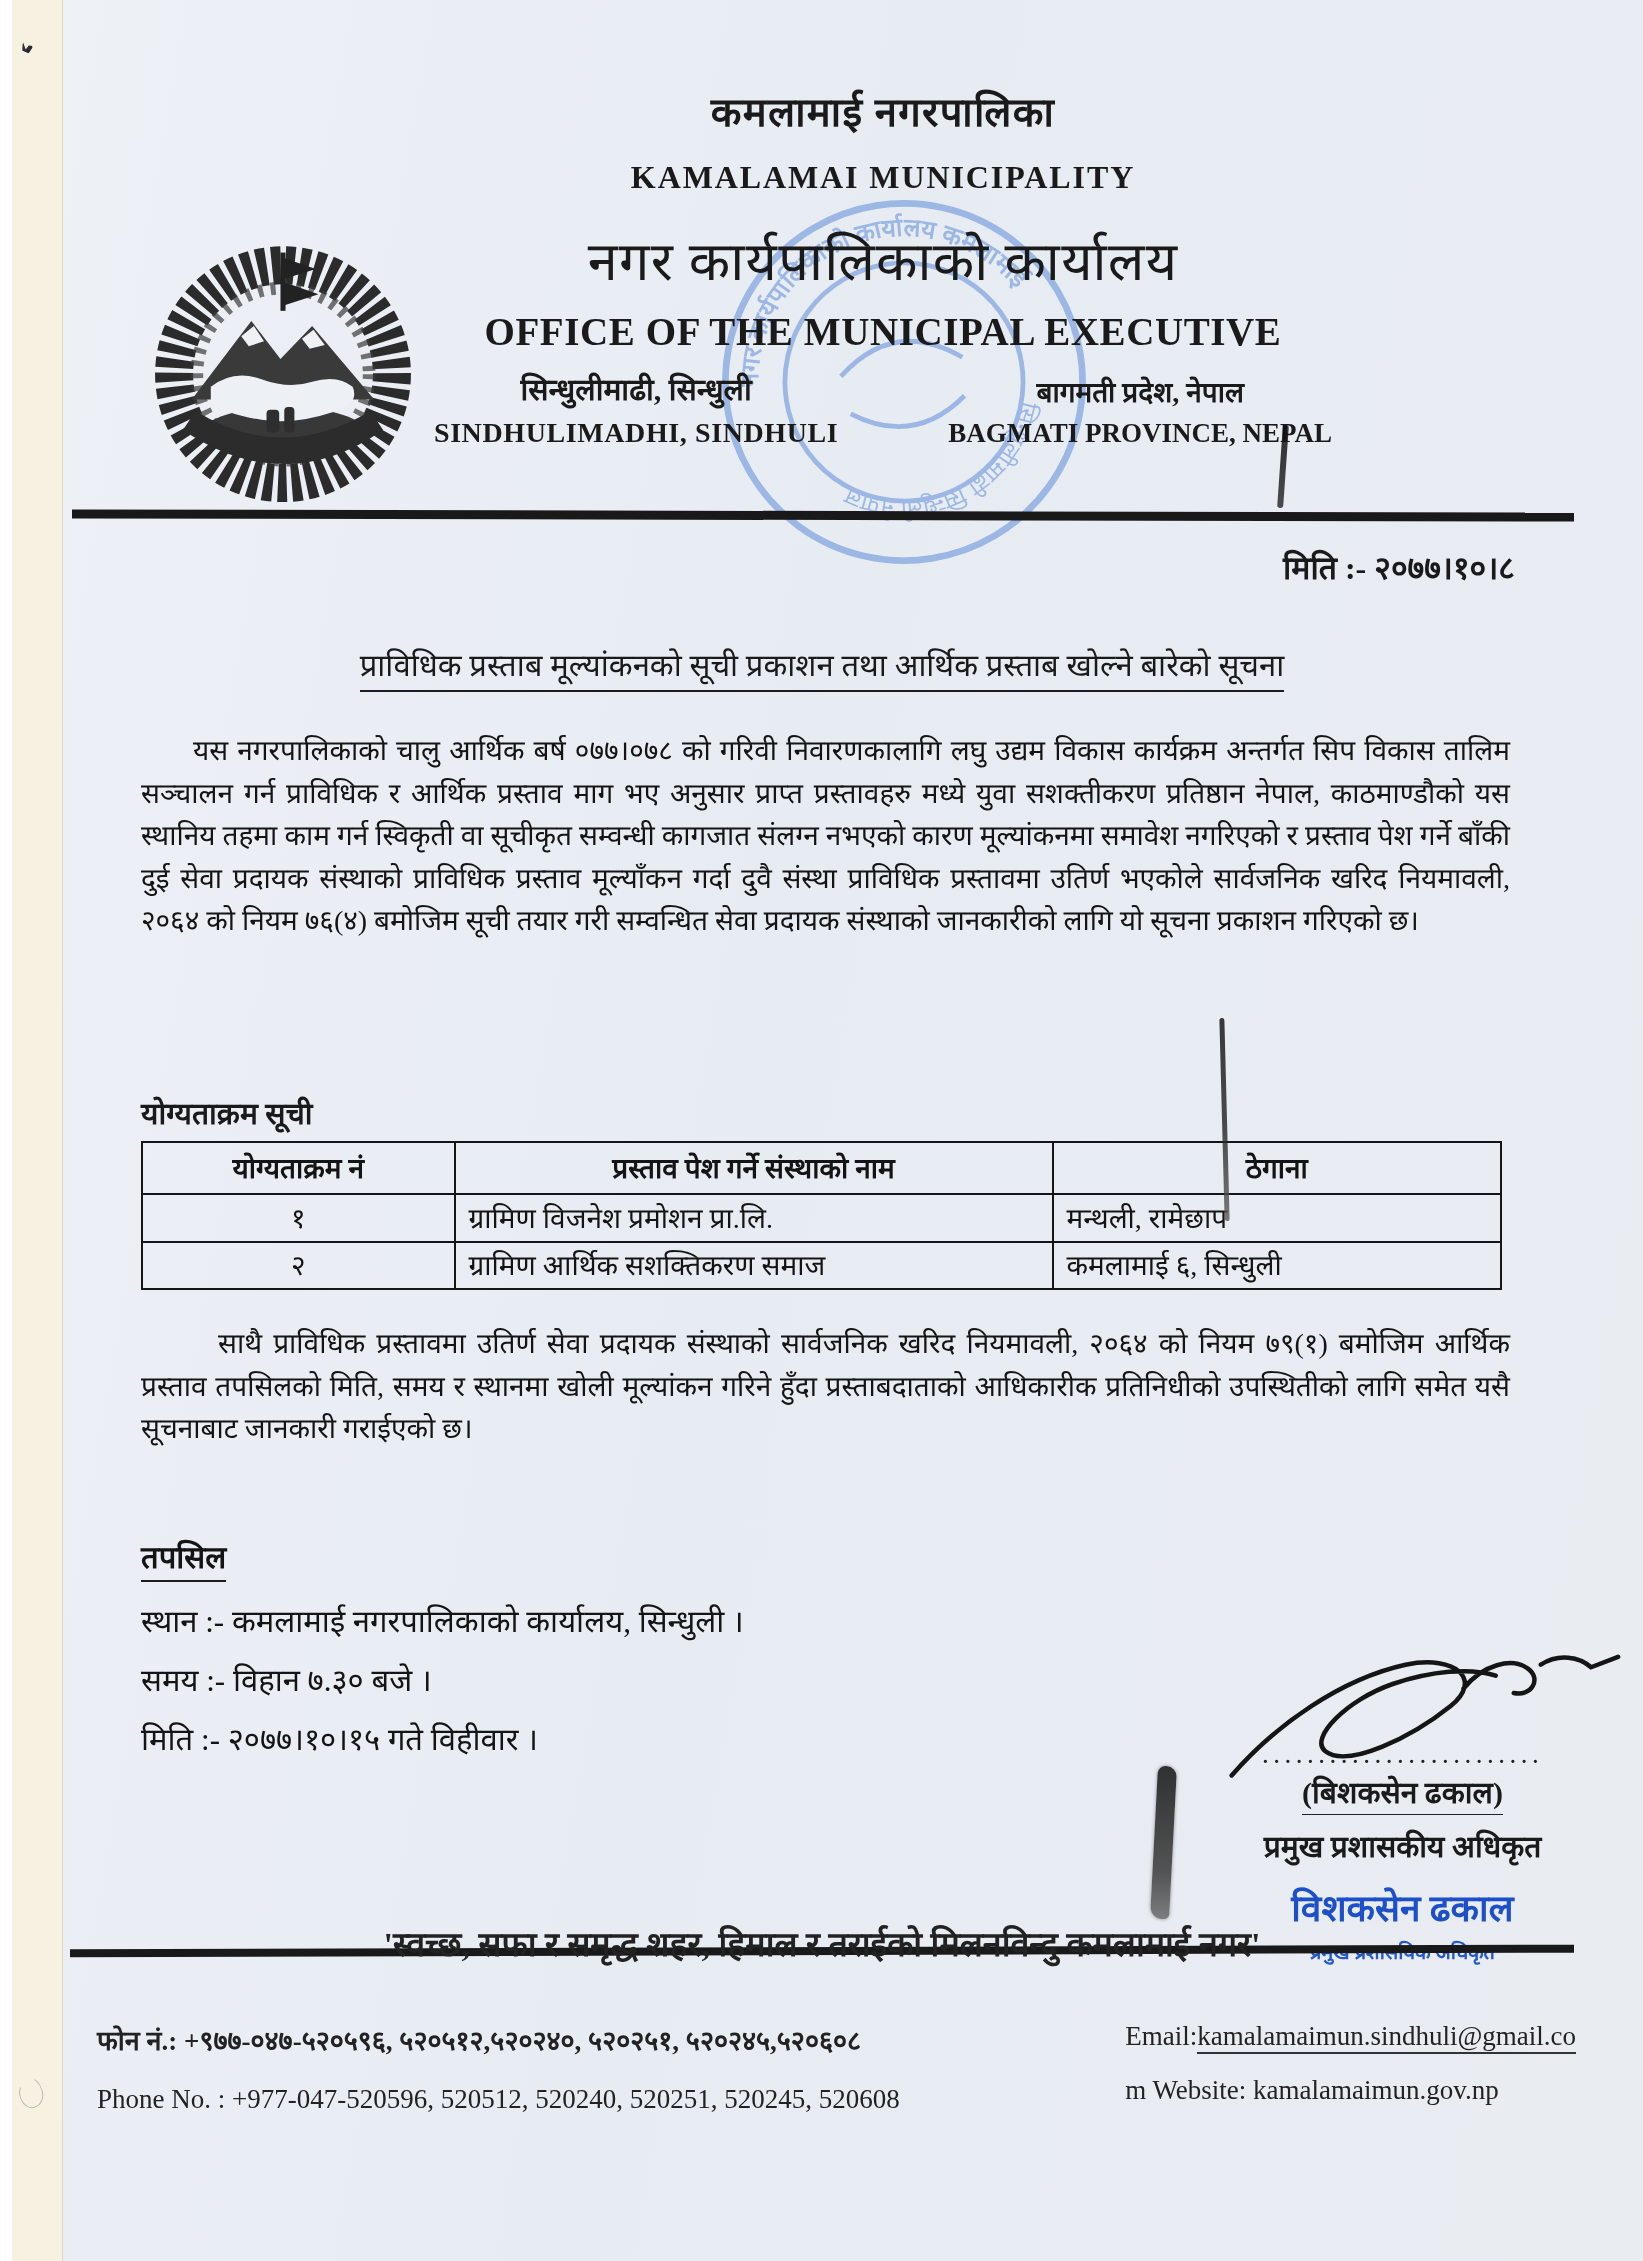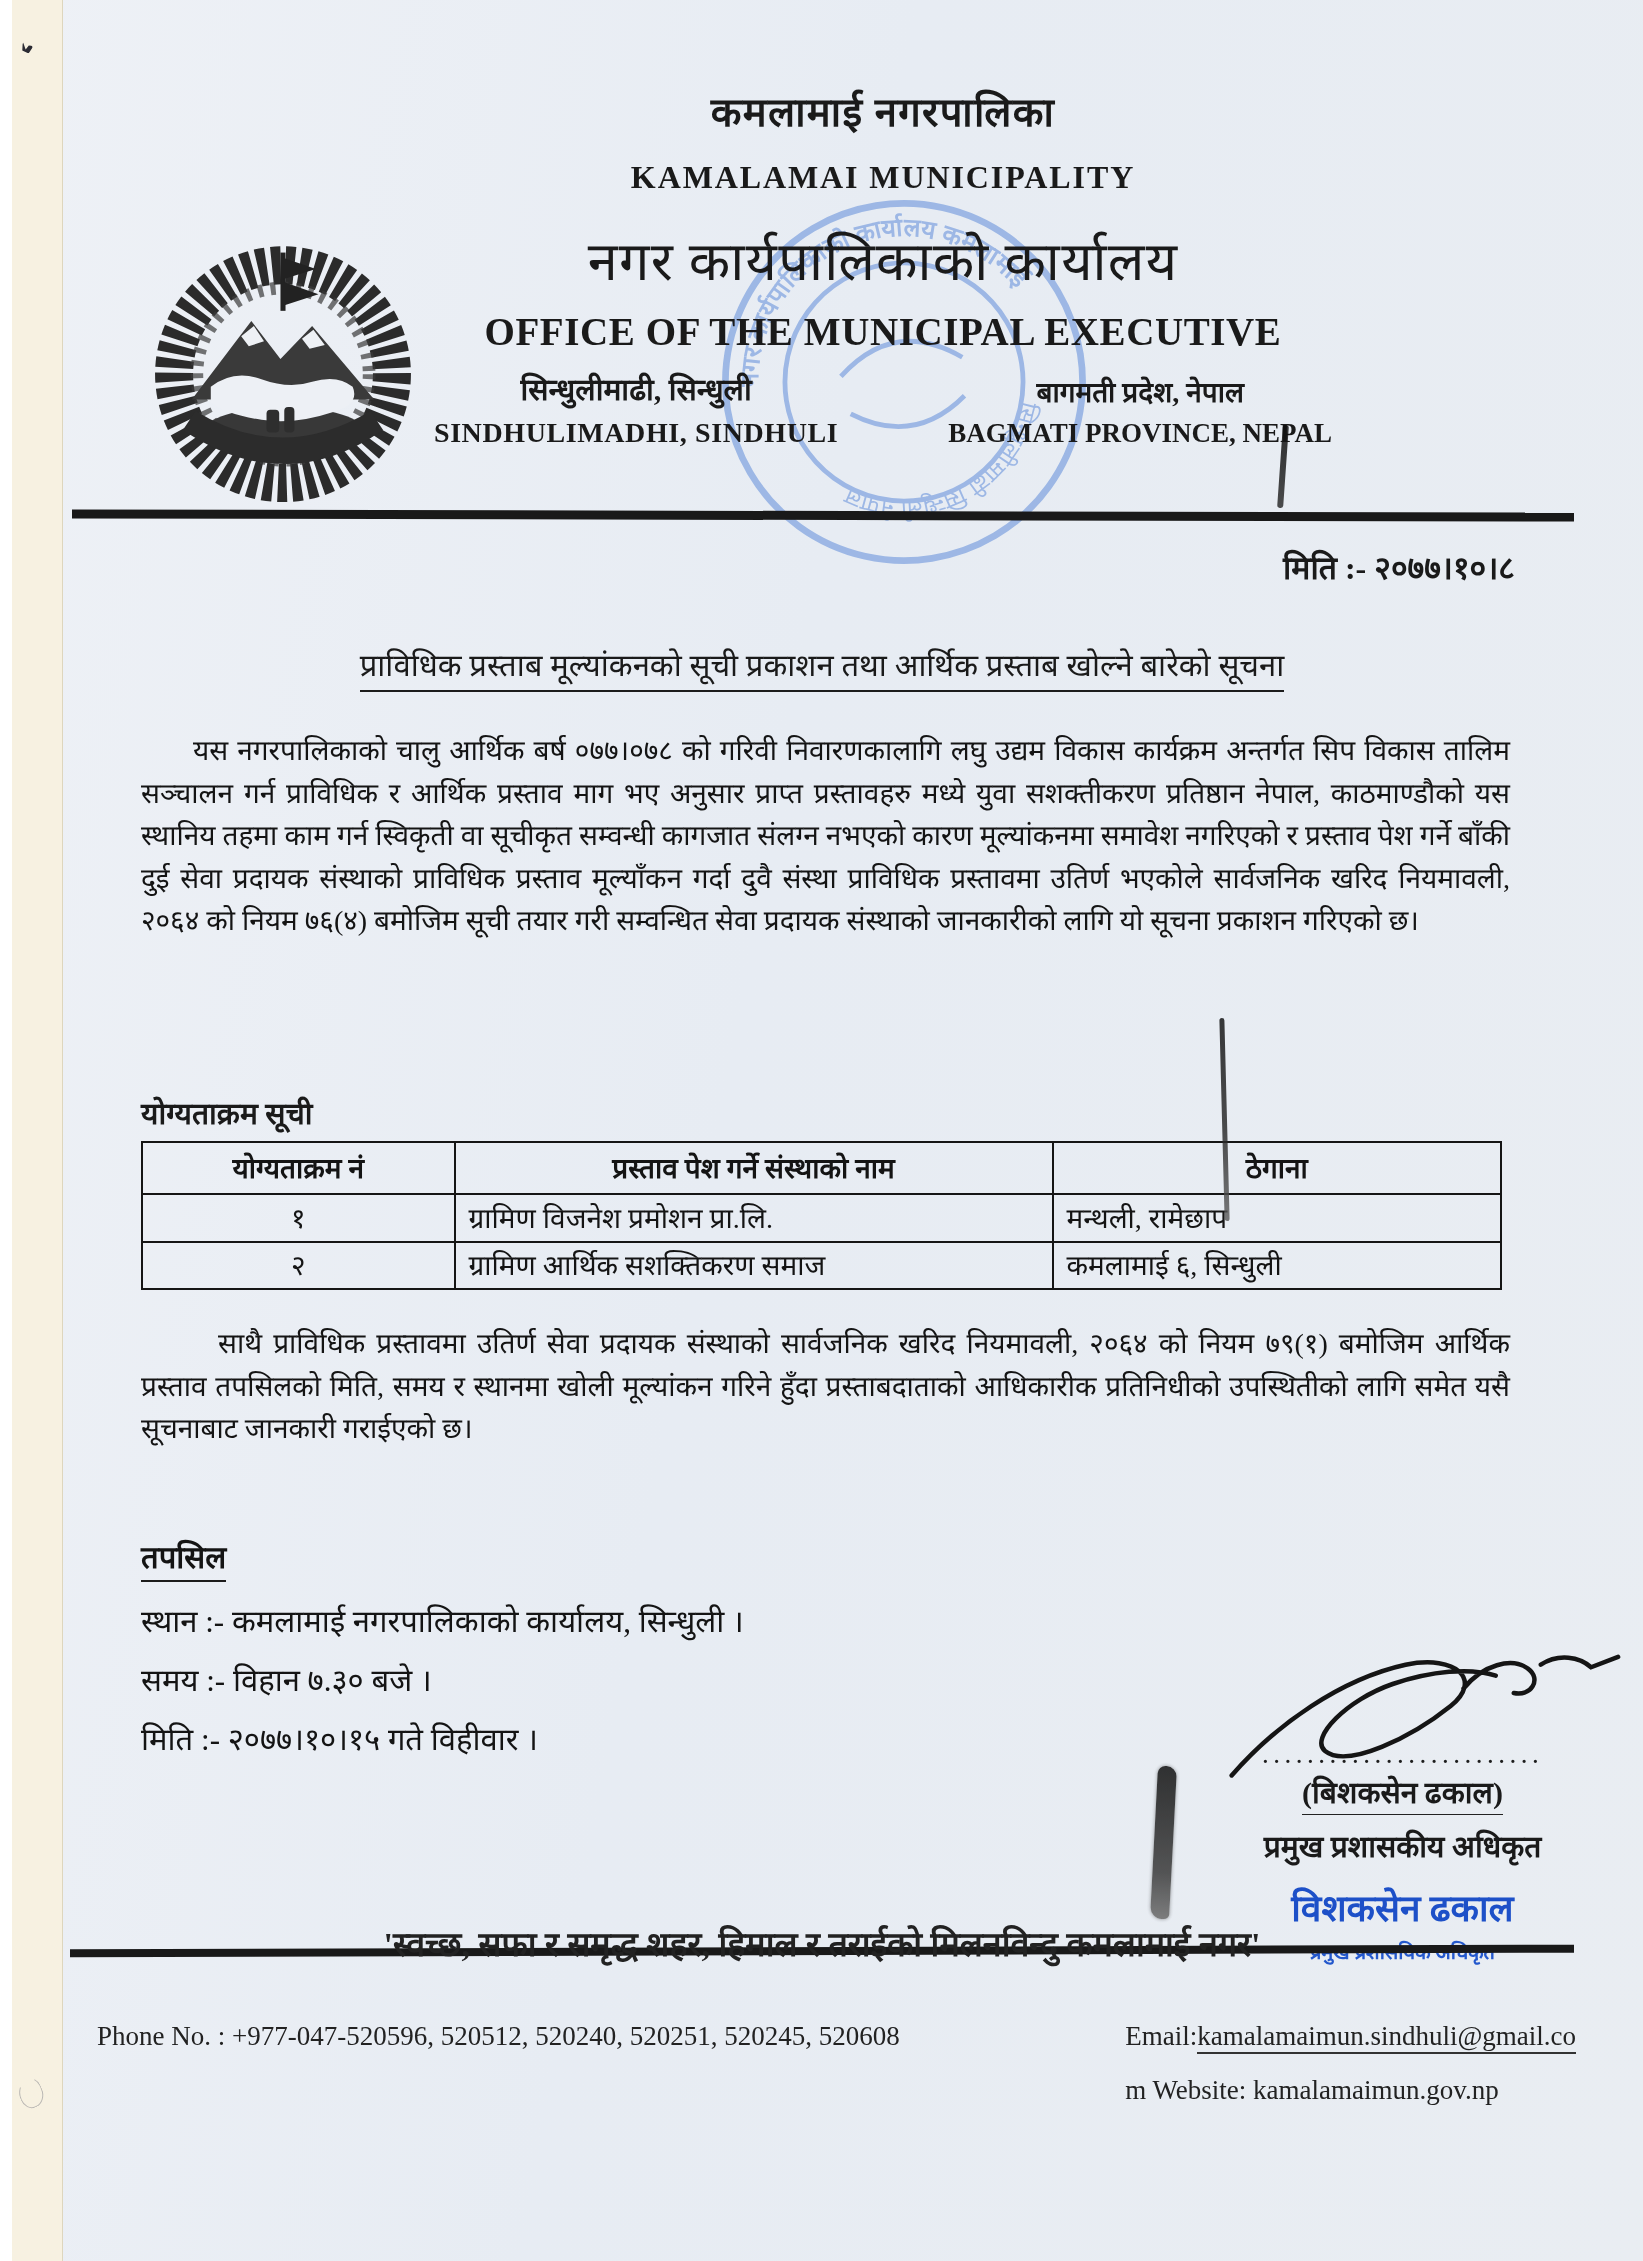--- a/index.html
+++ b/index.html
@@ -189,20 +189,21 @@
   </div>
 
   <div class="streak streak1"></div>
   <div class="streak streak2"></div>
   <div class="streak streak3"></div>
 
   <div class="rule rule-bottom"></div>
   <div class="slogan">'स्वच्छ, सफा र समृद्ध शहर, हिमाल र तराईको मिलनविन्दु कमलामाई नगर'</div>
   <div class="contact">
     <div class="col-l">
+      <div class="phone-np">फोन नं.: +९७७-०४७-५२०५९६, ५२०५१२,५२०२४०, ५२०२५१, ५२०२४५,५२०६०८</div>
       <div class="phone-en">Phone No. : +977-047-520596, 520512, 520240, 520251, 520245, 520608</div>
     </div>
     <div class="col-r">
       <div class="email-line">
         <span>Email:</span><span class="u">kamalamaimun.sindhuli@gmail.co</span>
       </div>
       <div class="website-line">m Website: kamalamaimun.gov.np</div>
     </div>
   </div>
 

